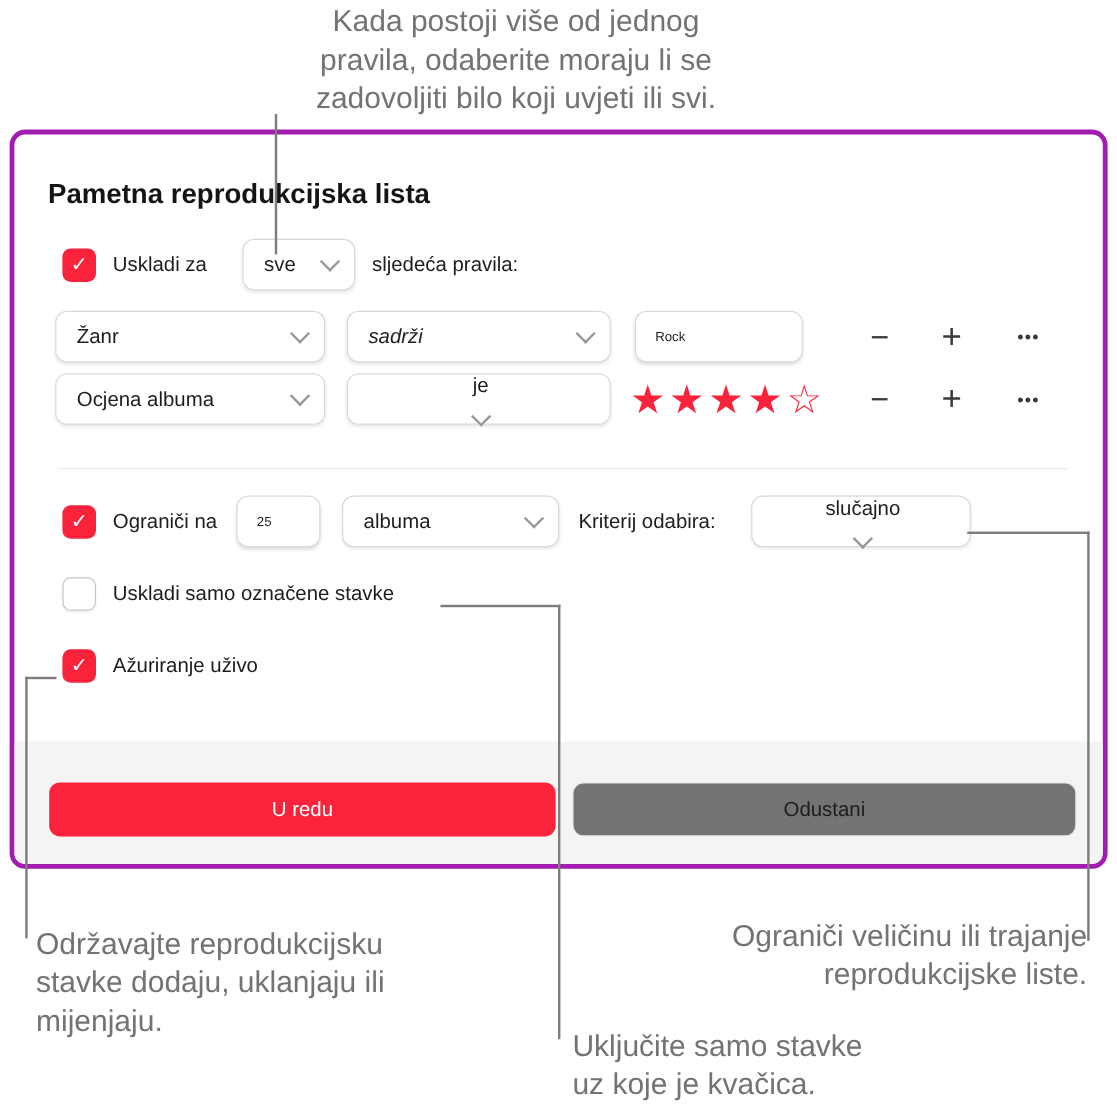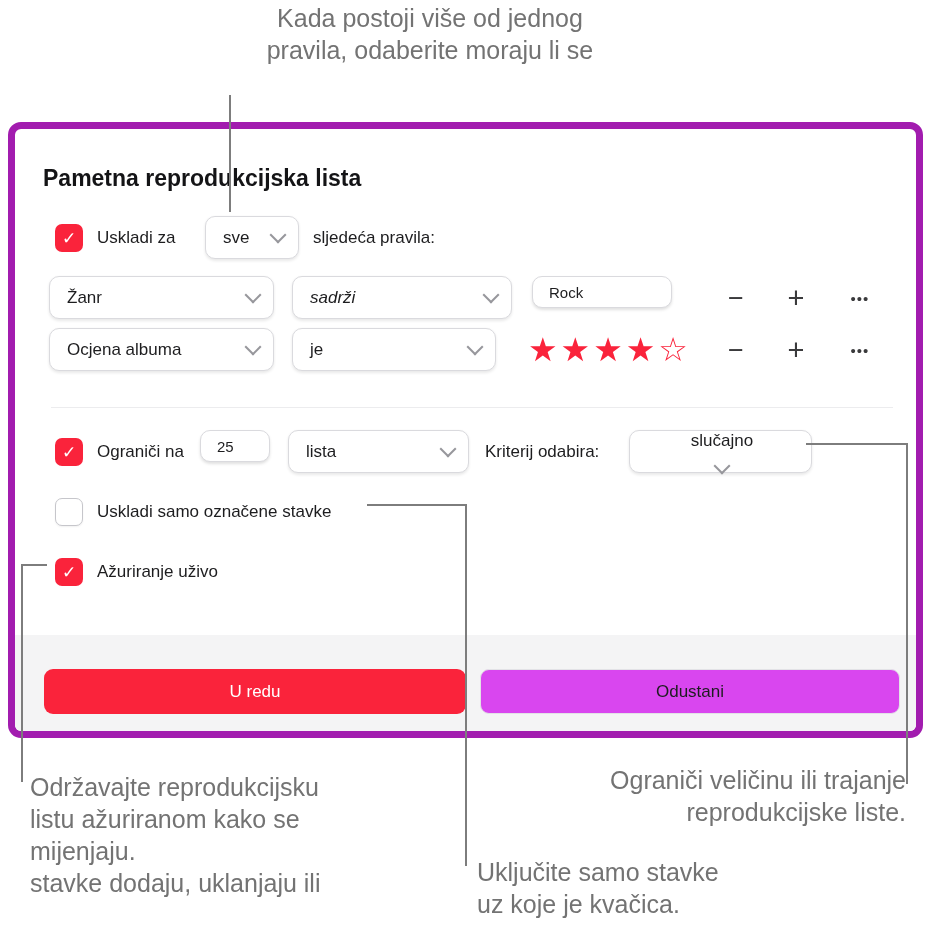--- a/index.html
+++ b/index.html
@@ -9,22 +9,22 @@
     color:#1d1d1f;overflow:hidden;
   }
   
   .callout{position:absolute;font-size:25px;line-height:32px;color:#737373;z-index:7;}
   .callout.center{text-align:center;}
   .callout.right{text-align:right;}
   .line{position:absolute;background:#7d7d7d;z-index:6;}
 
   
   .dialog{
-    position:absolute;left:8px;top:122px;width:915px;height:616px;
-    background:#ffffff;border:7px solid #a21caf;border-radius:13px;
+    position:absolute;left:8px;top:108px;width:915px;height:616px;
+    background:#ffffff;border:4px solid #a21caf;border-radius:13px;
     box-sizing:border-box;overflow:hidden;z-index:1;
   }
   .dlg-title{position:absolute;left:28px;top:36px;font-size:23px;font-weight:bold;color:#141416;}
 
   .lbl{position:absolute;font-size:17px;line-height:28px;color:#1d1d1f;white-space:nowrap;}
 
   .cb{position:absolute;width:28px;height:28px;border-radius:7px;box-sizing:border-box;}
   .cb.checked{background:#fa233b;display:flex;align-items:center;justify-content:center;
     color:#fff;font-size:17px;font-weight:bold;}
   .cb.unchecked{background:#fff;border:1.5px solid #c6c6cb;box-shadow:0 1px 2px rgba(0,0,0,.06);}
@@ -32,58 +32,58 @@
   .dd{
     position:absolute;height:43px;background:#fff;border:1px solid #dadade;border-radius:10px;
     box-shadow:0 1.5px 3px rgba(0,0,0,.09);box-sizing:border-box;
     display:flex;align-items:center;justify-content:space-between;
     padding:0 14px 0 17px;font-size:17px;color:#1d1d1f;
   }
   .chev{width:10px;height:10px;border-right:2px solid #97979c;border-bottom:2px solid #97979c;
     transform:rotate(45deg);margin-top:-6px;flex:0 0 auto;}
 
   .field{
-    position:absolute;height:32px;background:#fff;border:1px solid #dadade;border-radius:10px;
+    position:absolute;height:43px;background:#fff;border:1px solid #dadade;border-radius:10px;
     box-shadow:0 2px 3px rgba(0,0,0,.12);box-sizing:border-box;
-    display:flex;align-items:center;padding:0 16px;font-size:15px;color:#1d1d1f;
+    display:flex;align-items:center;padding:0 16px;font-size:11px;color:#1d1d1f;
   }
   .iconbtn{
     position:absolute;width:40px;height:38px;background:none;border:none;
     display:flex;align-items:center;justify-content:center;
     color:#3a3a3c;cursor:default;padding:0;
   }
   .iconbtn.minus{font-size:27px;}
   .iconbtn.plus{font-size:29px;font-weight:300;}
   .iconbtn.more{font-size:15px;letter-spacing:1px;}
 
   .stars{position:absolute;font-size:33px;line-height:43px;color:#fa233b;letter-spacing:3px;white-space:nowrap;}
 
   .divider{position:absolute;left:36px;top:278px;width:842px;height:1px;background:#ececee;}
 
   .footer{position:absolute;left:0;top:506px;width:100%;height:110px;background:#f4f4f5;}
   .btn{
     position:absolute;top:540px;height:45px;border-radius:9px;box-sizing:border-box;
     display:flex;align-items:center;justify-content:center;font-size:17px;cursor:default;
   }
   .btn-ok{left:29px;width:422px;background:#fa233b;border:none;color:#ffffff;}
-  .btn-cancel{left:465px;width:420px;background:#d946ef;border:1px solid #e2e2e6;color:#1d1d1f;}
+  .btn-cancel{left:465px;width:420px;background:#737373;border:1px solid #e2e2e6;color:#1d1d1f;}
 </style>
 </head>
 <body>
 
 <div class="callout center" style="left:185px;top:2px;width:490px;">
   <div>Kada postoji više od jednog</div>
   <div>pravila, odaberite moraju li se</div>
+  <div>zadovoljiti bilo koji uvjeti ili svi.</div>
 </div>
 
 <div class="callout" style="left:30px;top:771px;">
   <div>Održavajte reprodukcijsku</div>
-  <div>listu ažuriranom kako se</div>
+  <div>stavke dodaju, uklanjaju ili</div>
   <div>mijenjaju.</div>
-  <div>stavke dodaju, uklanjaju ili</div>
 </div>
 
 <div class="callout right" style="left:500px;top:764px;width:406px;">
   <div>Ograniči veličinu ili trajanje</div>
   <div>reprodukcijske liste.</div>
 </div>
 
 <div class="callout" style="left:477px;top:856px;">
   <div>Uključite samo stavke</div>
   <div>uz koje je kvačica.</div>
@@ -126,42 +126,42 @@
     <span>Rock</span>
   </div>
   <button class="iconbtn minus" style="left:701px;top:150px;">−</button>
   <button class="iconbtn plus" style="left:761px;top:150px;">+</button>
   <button class="iconbtn more" style="left:825px;top:150px;">•••</button>
 
   <div class="dd" style="left:34px;top:199px;width:225px;">
     <span>Ocjena albuma</span>
     <span class="chev"></span>
   </div>
-  <div class="dd" style="left:277px;top:199px;width:204px;">
+  <div class="dd" style="left:277px;top:199px;width:220px;flex-direction:column;">
     <span>je</span>
     <span class="chev"></span>
   </div>
   <div class="stars" style="left:513px;top:199px;">
     <span>★★★★</span><span>☆</span>
   </div>
   <button class="iconbtn minus" style="left:701px;top:202px;">−</button>
   <button class="iconbtn plus" style="left:761px;top:202px;">+</button>
   <button class="iconbtn more" style="left:825px;top:202px;">•••</button>
 
   <div class="divider"></div>
 
   <div class="cb checked" style="left:40px;top:309px;">
     <span>✓</span>
   </div>
   <div class="lbl" style="left:82px;top:309px;">Ograniči na</div>
   <div class="field" style="left:185px;top:301px;width:70px;">
     <span>25</span>
   </div>
   <div class="dd" style="left:273px;top:301px;width:181px;">
-    <span>lista</span>
+    <span>albuma</span>
     <span class="chev"></span>
   </div>
   <div class="lbl" style="left:470px;top:309px;">Kriterij odabira:</div>
   <div class="dd" style="left:614px;top:301px;width:183px;flex-direction:column;">
     <span>slučajno</span>
     <span class="chev"></span>
   </div>
 
   <div class="cb unchecked" style="left:40px;top:369px;"></div>
   <div class="lbl" style="left:82px;top:369px;">Uskladi samo označene stavke</div>

